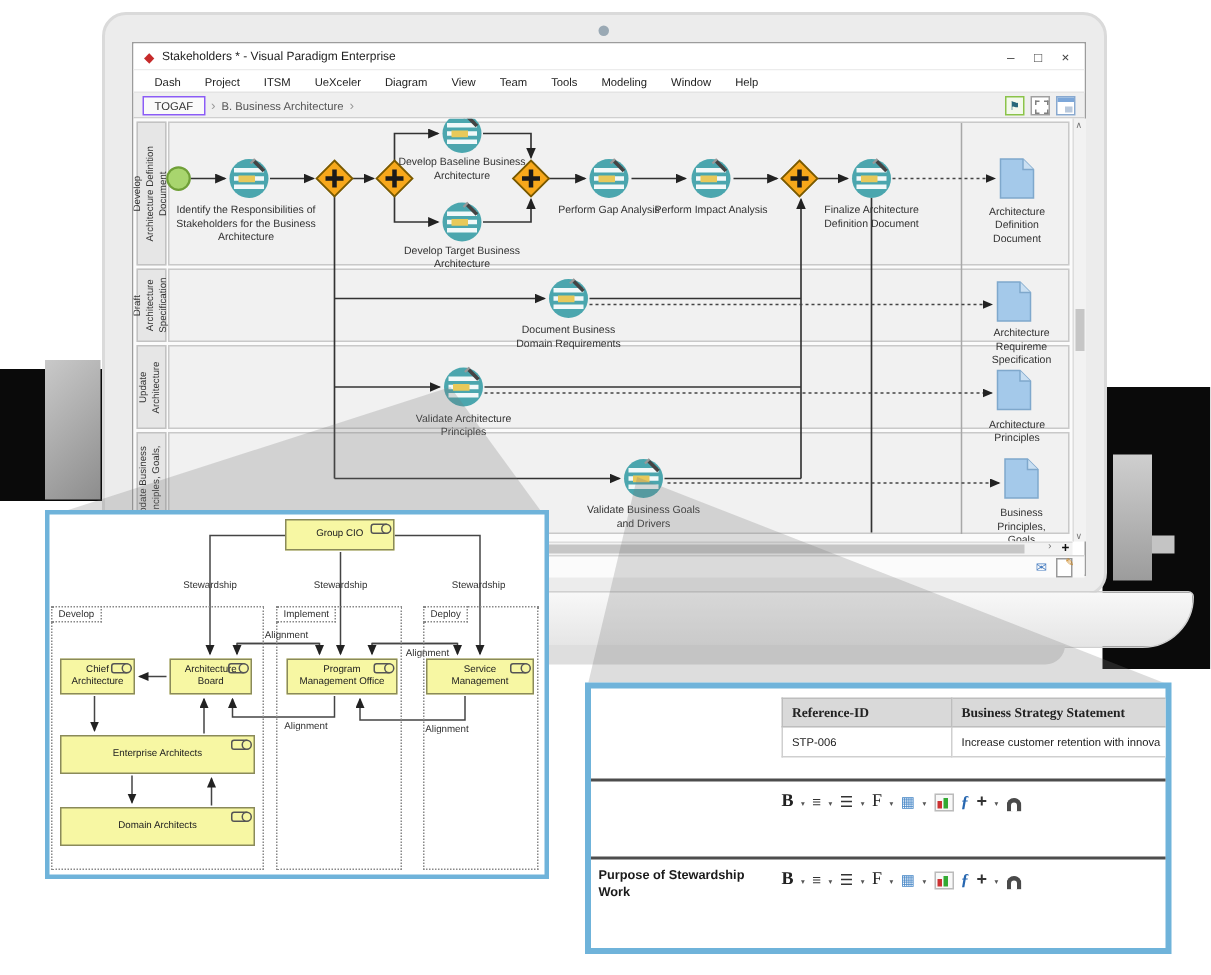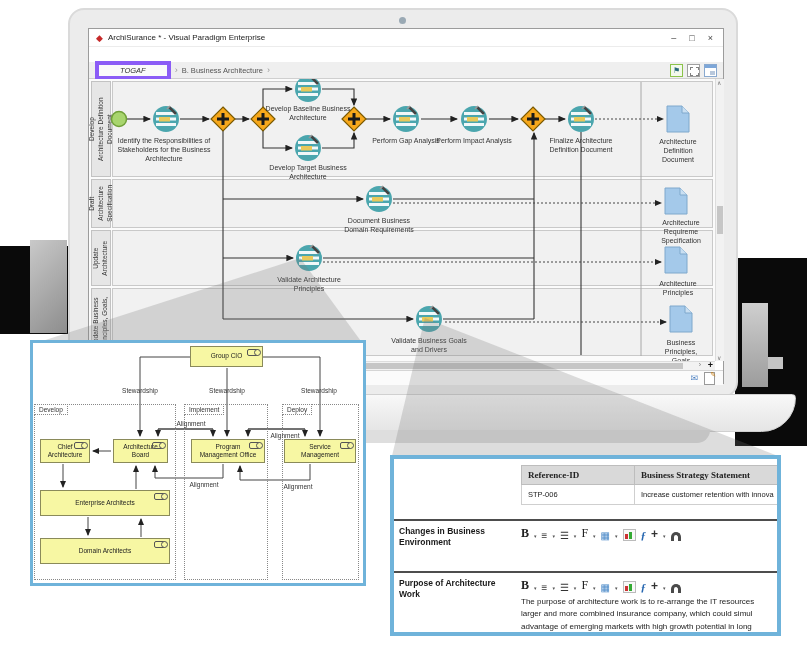--- a/index.html
+++ b/index.html
@@ -21,21 +21,21 @@
   
   .app{position:absolute;left:88px;top:28px;width:636px;height:356px;background:#fff;border:1px solid #9c9c9c;box-sizing:border-box;z-index:2;font-size:8px;}
   .titlebar{position:absolute;left:0;top:0;width:100%;height:18px;display:flex;align-items:center;background:#fff;border-bottom:1px solid #ececec;box-sizing:border-box;}
   .vp-logo{color:#c62a2a;font-size:9px;margin:0 5px 0 7px;}
   .title-text{font-size:8px;color:#222;}
   .win-controls{margin-left:auto;display:flex;gap:13px;padding-right:10px;color:#444;font-size:9px;}
   .win-controls span{cursor:default;}
   .menubar{position:absolute;left:0;top:18px;width:100%;height:15px;display:flex;align-items:center;background:#fff;border-bottom:1px solid #e4e4e4;box-sizing:border-box;padding-left:6px;}
   .menubar span{padding:0 8px;font-size:7.5px;color:#222;}
   .crumbbar{position:absolute;left:0;top:33px;width:100%;height:17px;background:#efefef;border-bottom:1px solid #cfcfcf;box-sizing:border-box;display:flex;align-items:center;padding:0 6px;}
-  .crumb-chip{background:#fafafa;border:4px solid #8b5cf6;padding:1px 21px;font-size:7.5px;color:#333;font-style:italic;}
+  .crumb-chip{background:#fafafa;border:1px solid #8b5cf6;padding:1px 7px;font-size:7.5px;color:#333;}
   .crumb-sep{color:#999;font-size:9px;margin:0 4px;}
   .crumb-cur{font-size:7.5px;color:#555;}
   .crumb-icons{margin-left:auto;display:flex;gap:4px;}
   .ic13{width:13px;height:13px;box-sizing:border-box;position:relative;display:inline-block;}
   .ic-pub{border:1px solid #8bc34a;background:#f3f9ec;font-size:8px;color:#27697a;text-align:center;line-height:12px;}
   .ic-fit{border:1px solid #a0a0a0;background:#fff;}
   .ic-fit i{position:absolute;left:2px;top:2px;width:7px;height:7px;border:1px dashed #808080;}
   .ic-panel{border:1px solid #89a9cf;background:#fff;}
   .ic-panel i{position:absolute;left:0;top:0;width:100%;height:3px;background:#7da7d9;}
   .ic-panel b{position:absolute;right:1px;bottom:1px;width:5px;height:4px;background:#b8c8dc;}
@@ -110,26 +110,39 @@
   <div class="sil" style="left:768px;top:357px;width:15px;height:12px;background:#c4c4c4;"></div>
 
   <div class="bezel"></div>
   <div class="webcam"></div>
   <div class="base"></div>
   <div class="base-shadow"></div>
 
   <div class="app">
     <div class="titlebar">
       <span class="vp-logo">◆</span>
-      <span class="title-text">ArchiSurance * - Visual Paradigm Enterprise</span>
+      <span class="title-text">Stakeholders * - Visual Paradigm Enterprise</span>
       <span class="win-controls">
         <span>–</span>
         <span>□</span>
         <span>×</span>
       </span>
+    </div>
+    <div class="menubar">
+      <span>Dash</span>
+      <span>Project</span>
+      <span>ITSM</span>
+      <span>UeXceler</span>
+      <span>Diagram</span>
+      <span>View</span>
+      <span>Team</span>
+      <span>Tools</span>
+      <span>Modeling</span>
+      <span>Window</span>
+      <span>Help</span>
     </div>
     <div class="crumbbar">
       <span class="crumb-chip">TOGAF</span>
       <span class="crumb-sep">›</span>
       <span class="crumb-cur">B. Business Architecture</span>
       <span class="crumb-sep">›</span>
       <span class="crumb-icons">
         <span class="ic13 ic-pub">⚑</span>
         <span class="ic13 ic-fit">
             <i></i>
@@ -356,22 +369,20 @@
           </tr>
           <tr>
             <td>STP-006</td>
             <td>Increase customer retention with innova</td>
           </tr>
         </tbody>
           </table>
       </div>
     </div>
     <div class="trow sep" style="top:60px;height:52px;">
-      <div class="rlabel">Changes in Business
-Environment</div>
       <div class="rcontent">
         <div class="toolbar">
           <span class="tb-b">B</span>
             <span class="tb-car">▾</span>
           <span class="tb-lines">≡</span>
             <span class="tb-car">▾</span>
           <span class="tb-lines">☰</span>
             <span class="tb-car">▾</span>
           <span class="tb-f">F</span>
             <span class="tb-car">▾</span>
@@ -382,21 +393,21 @@
               <i class="c2"></i>
             </span>
           <span class="tb-fx">ƒ</span>
           <span class="tb-plus">+</span>
             <span class="tb-car">▾</span>
           <span class="tb-magnet"></span>
         </div>
       </div>
     </div>
     <div class="trow sep" style="top:112px;height:61px;">
-      <div class="rlabel">Purpose of Architecture Work</div>
+      <div class="rlabel">Purpose of Stewardship Work</div>
       <div class="rcontent">
         <div class="toolbar">
           <span class="tb-b">B</span>
             <span class="tb-car">▾</span>
           <span class="tb-lines">≡</span>
             <span class="tb-car">▾</span>
           <span class="tb-lines">☰</span>
             <span class="tb-car">▾</span>
           <span class="tb-f">F</span>
             <span class="tb-car">▾</span>
@@ -404,20 +415,17 @@
             <span class="tb-car">▾</span>
           <span class="tb-chart">
               <i class="c1"></i>
               <i class="c2"></i>
             </span>
           <span class="tb-fx">ƒ</span>
           <span class="tb-plus">+</span>
             <span class="tb-car">▾</span>
           <span class="tb-magnet"></span>
         </div>
-        <div class="rtext">The purpose of architecture work is to re-arrange the IT resources
-larger and more combined insurance company, which could simul
-advantage of emerging markets with high growth potential in long</div>
       </div>
     </div>
   </div>
 
 </div>
 
 </body></html>

